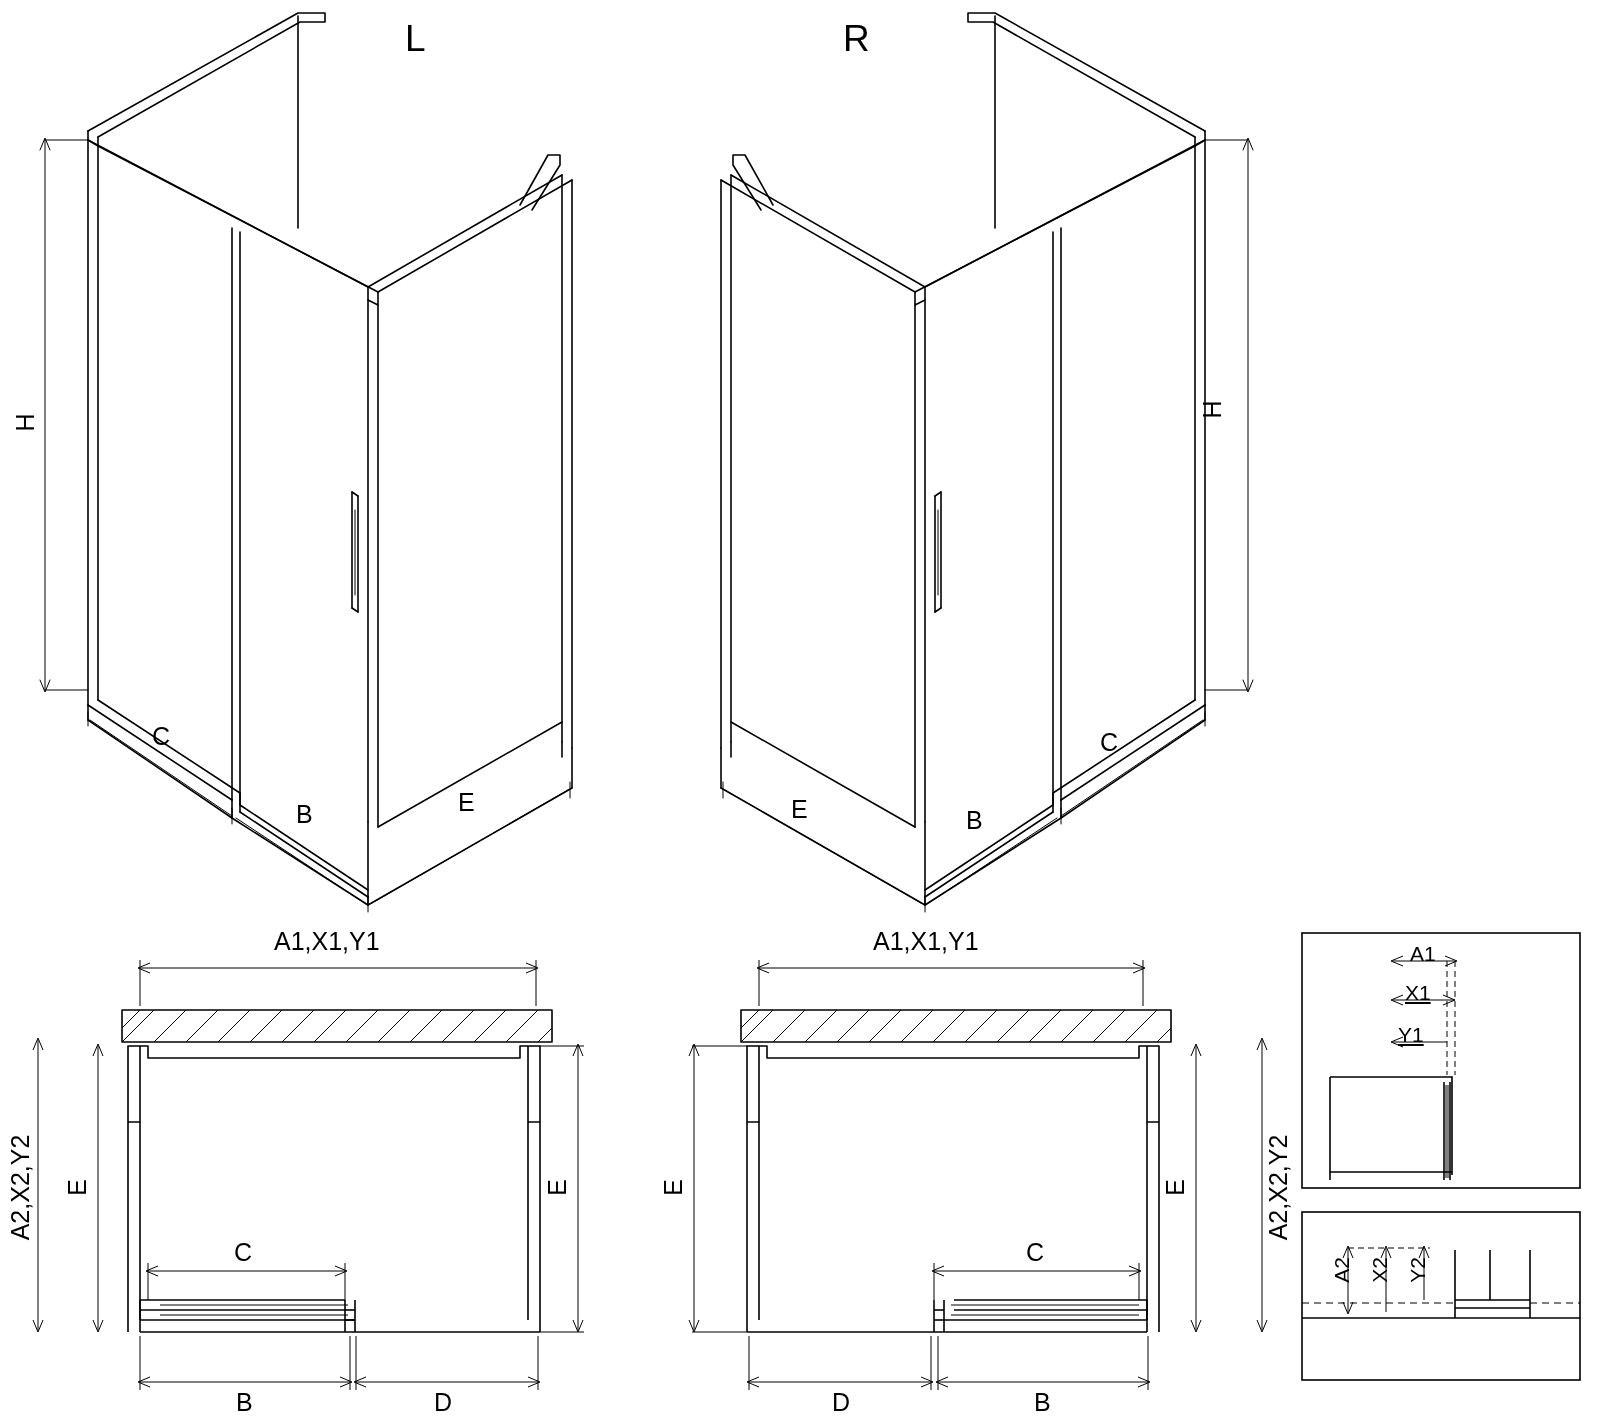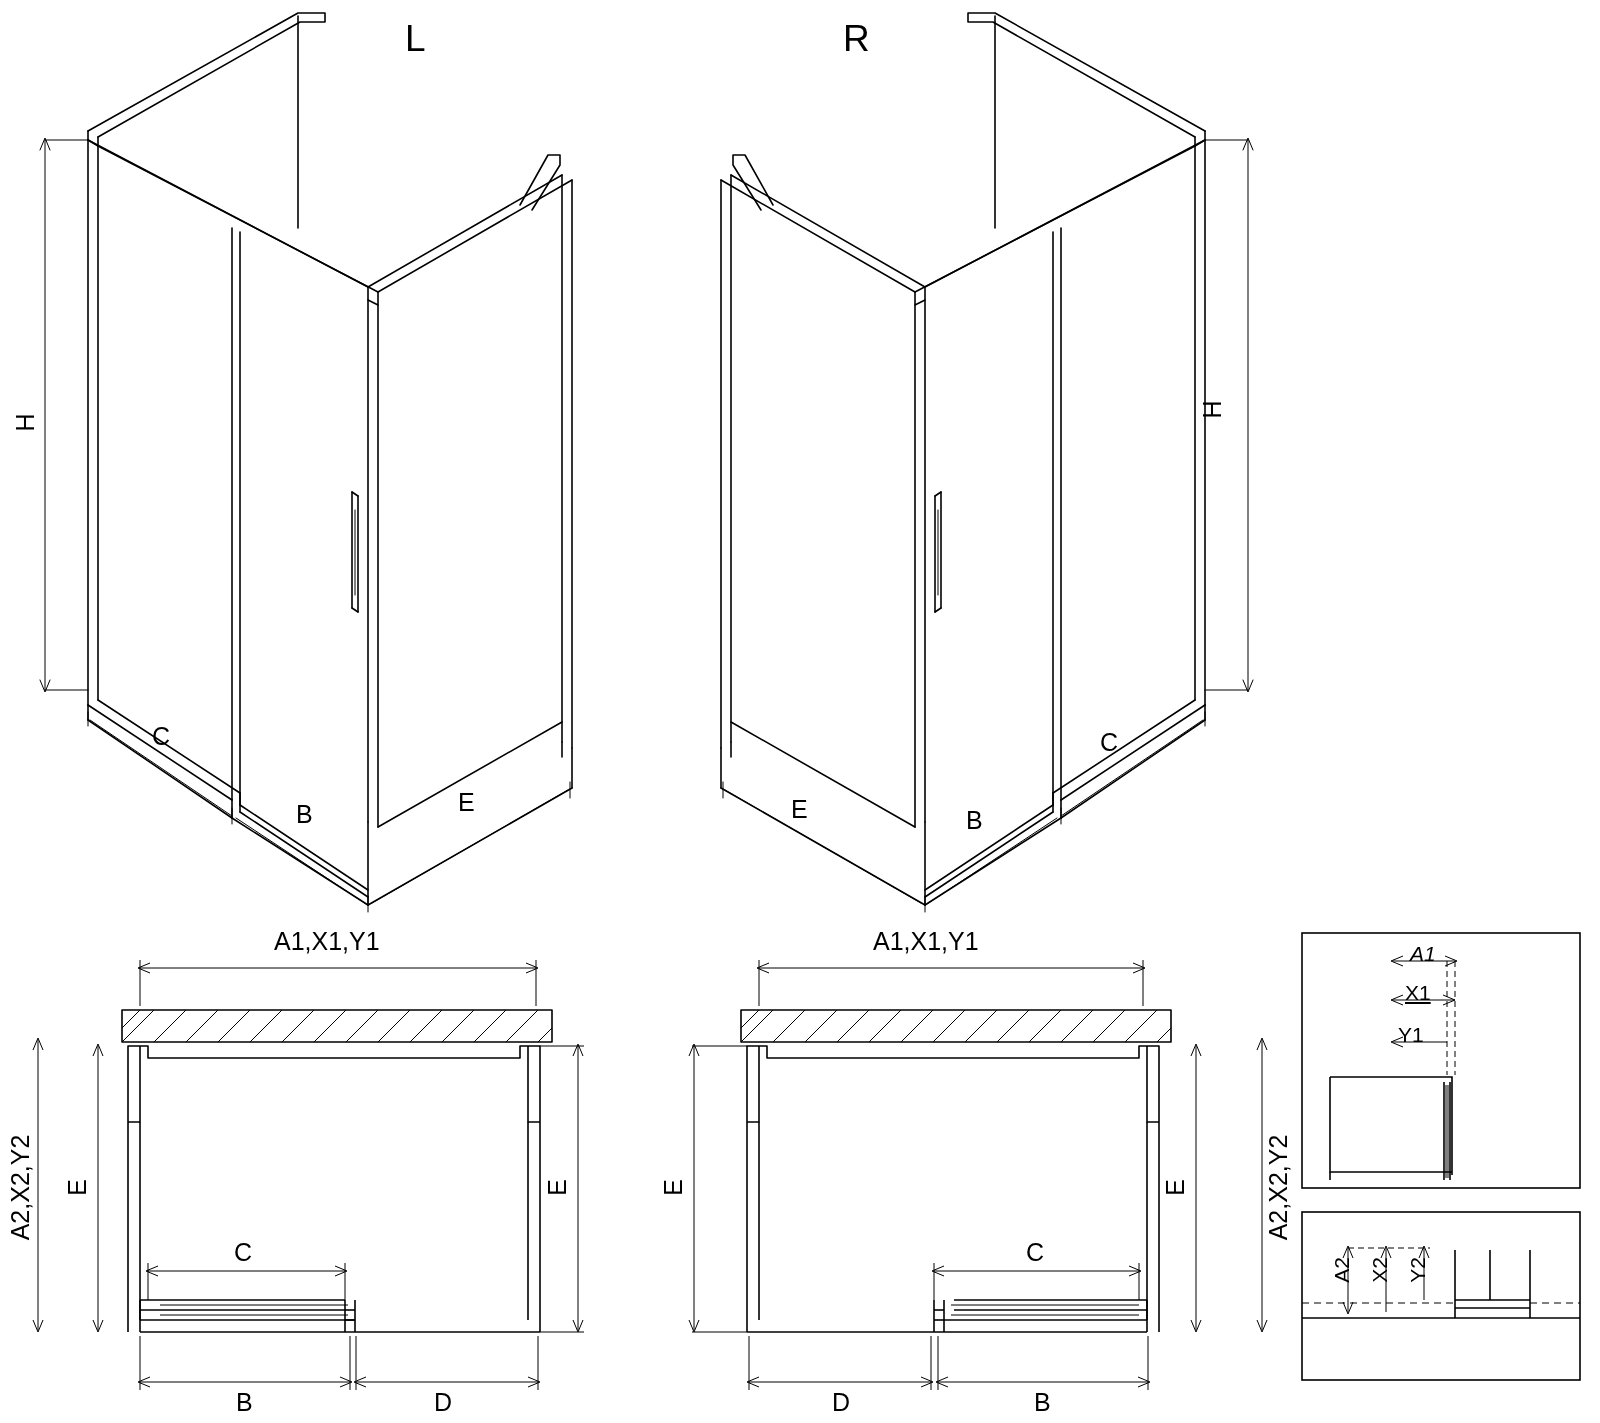--- a/index.html
+++ b/index.html
@@ -381,21 +381,21 @@
   <div class="lbl dim" style="left:434px;top:1388px;">D</div>
 
   <div class="lbl dim" style="left:873px;top:927px;">A1,X1,Y1</div>
   <div class="lbl dim rot90" style="left:1226px;top:1173px;">A2,X2,Y2</div>
   <div class="lbl dim rot90" style="left:665px;top:1173px;">E</div>
   <div class="lbl dim rot90" style="left:1167px;top:1173px;">E</div>
   <div class="lbl dim" style="left:1026px;top:1238px;">C</div>
   <div class="lbl dim" style="left:1034px;top:1388px;">B</div>
   <div class="lbl dim" style="left:832px;top:1388px;">D</div>
 
-  <div class="lbl dim-sm" style="left:1410px;top:942px;font-style:italic;">A1</div>
+  <div class="lbl dim-sm" style="left:1410px;top:942px;">A1</div>
   <div class="lbl dim-sm" style="left:1405px;top:981px;text-decoration:underline;">X1</div>
-  <div class="lbl dim-sm" style="left:1398px;top:1023px;">Y1</div>
+  <div class="lbl dim-sm" style="left:1398px;top:1023px;text-decoration:underline;">Y1</div>
 
   <div class="lbl dim-sm rot90" style="left:1329px;top:1258px;">A2</div>
   <div class="lbl dim-sm rot90" style="left:1367px;top:1258px;">X2</div>
   <div class="lbl dim-sm rot90" style="left:1405px;top:1258px;">Y2</div>
 
 </div>
 
 </body></html>

